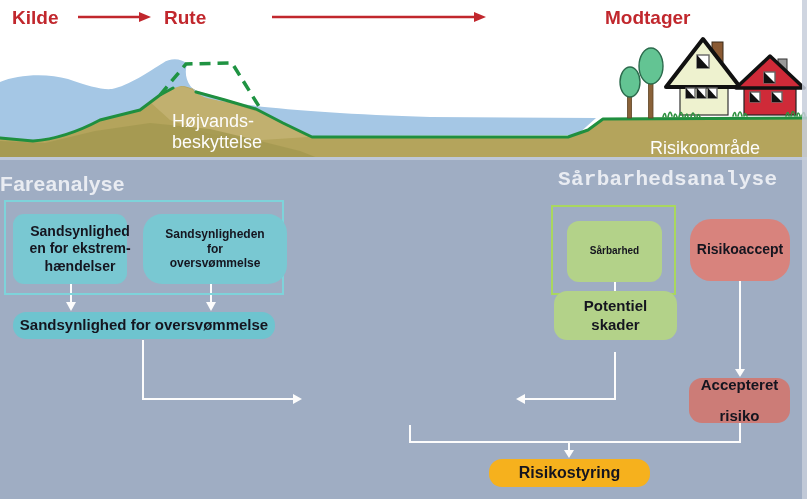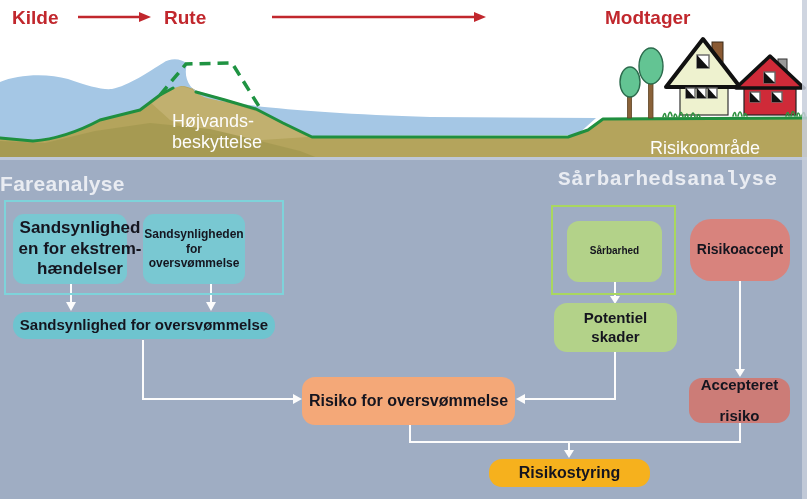--- a/index.html
+++ b/index.html
@@ -24,25 +24,25 @@
   #title-vuln{left:558px;top:168px;font-family:Liberation Mono, monospace;}
   .frame{position:absolute;z-index:2;background:transparent;}
   #frame-teal{left:4px;top:200px;width:280px;height:95px;border:2px solid #7ed3da;}
   #frame-green{left:551px;top:205px;width:125px;height:90px;border:2px solid #a9d75f;}
   .box{
     position:absolute;z-index:3;display:flex;flex-direction:column;
     align-items:center;justify-content:center;text-align:center;
     color:#15151f;font-weight:bold;line-height:1.22;border-radius:13px;
   }
   .box div{white-space:nowrap;}
-  #box-extreme      {left:13px; top:214px;width:114px;height:70px;background:#79c8d2;border-radius:11px;font-size:17px;padding-left:20px;}
-  #box-floodprob    {left:143px;top:214px;width:102px;height:70px;background:#79c8d2;border-radius:11px;font-size:12px;}
+  #box-extreme      {left:13px; top:214px;width:114px;height:70px;background:#79c8d2;border-radius:11px;font-size:14px;padding-left:20px;}
+  #box-floodprob    {left:143px;top:214px;width:144px;height:70px;background:#79c8d2;border-radius:19px;font-size:12px;}
   #box-floodwide    {left:13px; top:312px;width:262px;height:27px;background:#6ec4cf;font-size:15px;}
   #box-vulnerability{left:567px;top:221px;width:95px; height:61px;background:#b3d289;border-radius:12px;font-size:10px;}
-  #box-potential    {left:554px;top:303px;width:123px;height:49px;background:#b3d289;font-size:15px;}
+  #box-potential    {left:554px;top:291px;width:123px;height:49px;background:#b3d289;font-size:15px;}
   #box-riskaccept   {left:690px;top:219px;width:100px;height:62px;background:#d8837d;border-radius:21px;font-size:14px;}
   #box-accepted     {left:689px;top:378px;width:101px;height:45px;background:#cc7c77;font-size:15px;gap:13px;}
   #box-floodrisk    {left:302px;top:377px;width:213px;height:48px;background:#f4a878;font-size:16px;}
   #box-riskmgmt     {left:489px;top:459px;width:161px;height:28px;background:#f6b11d;font-size:16px;align-items:center;}
   #connectors{position:absolute;left:0;top:0;width:807px;height:499px;z-index:2;pointer-events:none;}
 </style>
 </head>
 <body>
 
 <div id="page">
@@ -188,21 +188,18 @@
 
   <div class="box" id="box-riskaccept">
     <div>Risikoaccept</div>
   </div>
 
   <div class="box" id="box-accepted">
     <div>Accepteret</div>
     <div>risiko</div>
   </div>
 
-  <div class="box" id="box-floodrisk">
-    <div>Risiko for oversvømmelse</div>
-  </div>
 
   <div class="box" id="box-riskmgmt">
     <div>Risikostyring</div>
   </div>
 
 </div>
 
 </body></html>

